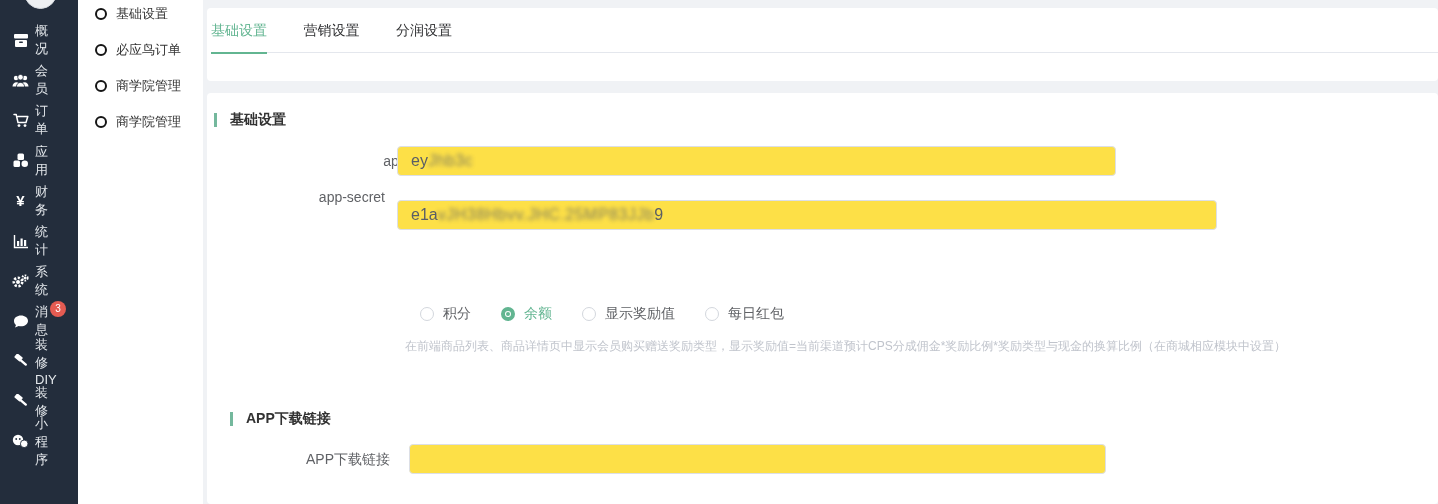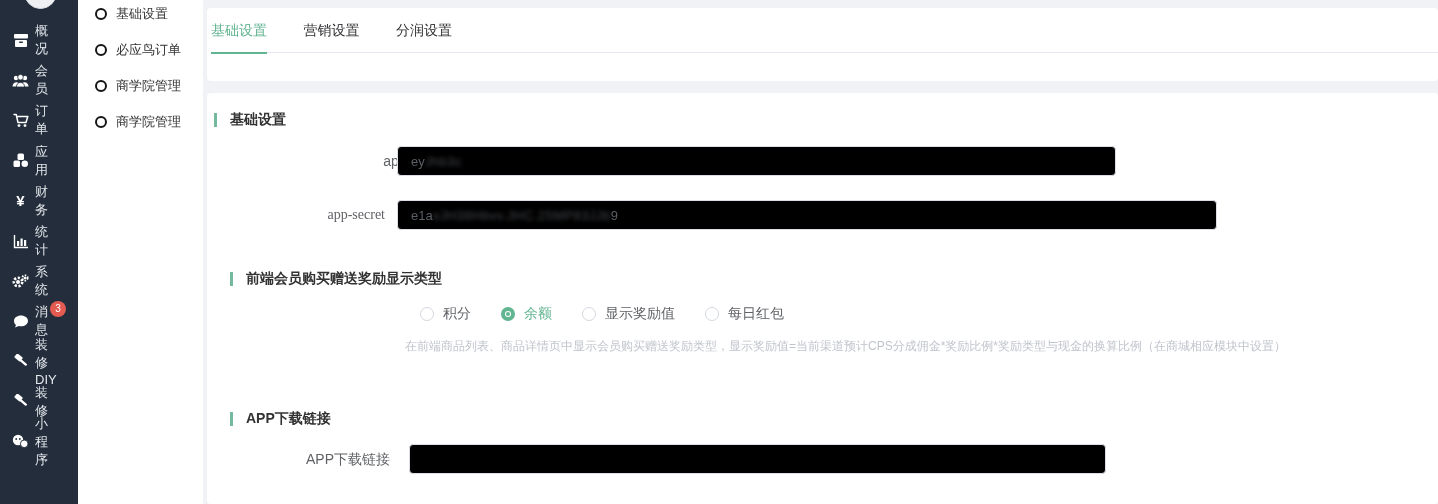--- a/index.html
+++ b/index.html
@@ -34,22 +34,22 @@
   .tab.active { color:#62b591; }
   .tab.active::after { content:''; position:absolute; left:0; right:16px; bottom:-1px; height:2px; background:#62b591; }
 
   .card-form { position:absolute; left:207px; top:93px; width:1231px; height:411px; background:#fff; border-radius:4px; }
 
   .sec-head { position:absolute; display:flex; align-items:center; }
   .sec-bar { width:3px; height:14px; background:#74b89d; margin-right:13px; flex:none; }
   .sec-title { font-size:14px; font-weight:bold; color:#333; }
 
   .f-label { position:absolute; font-size:14px; color:#606266; text-align:right; }
-  .f-input { position:absolute; height:30px; border:1px solid #dcdfe6; border-radius:4px; background:#000000;
-             font-size:13px; color:#5a5e66; padding:0 13px; display:flex; align-items:center; cursor:text; overflow:hidden; white-space:nowrap; }
+  .f-input { position:absolute; height:30px; border:1px solid #dcdfe6; border-radius:4px; background:#fde047;
+             font-size:16px; color:#5a5e66; padding:0 13px; display:flex; align-items:center; cursor:text; overflow:hidden; white-space:nowrap; }
   .masked { filter:blur(2px); opacity:.75; letter-spacing:.5px; }
 
   .radio-row { position:absolute; left:213px; top:212px; display:flex; align-items:center; }
   .radio { display:inline-flex; align-items:center; margin-right:30px; font-size:14px; color:#606266; cursor:pointer; }
   .rc { width:14px; height:14px; border:1px solid #d3d7dd; border-radius:50%; background:#fff; margin-right:9px; flex:none; position:relative; }
   .radio.selected { color:#62b591; }
   .radio.selected .rc { border:4px solid #62b591; }
   .radio.selected .rc::after { content:''; position:absolute; left:1px; top:1px; width:4px; height:4px; border-radius:50%; background:#62b591; }
 
   .help-text { position:absolute; left:198px; top:245px; font-size:12px; color:#c0c4cc; white-space:nowrap; }
@@ -220,31 +220,27 @@
     <span class="sec-title">基础设置</span>
   </div>
 
   <div class="f-label" style="left:0; width:178px; top:60px;margin-left:48px;">app-key</div>
   <div class="f-input" style="left:190px; top:53px; width:719px;">
     <span>ey</span>
       <span class="masked">Jhb3c</span>
       <span></span>
   </div>
 
-  <div class="f-label" style="left:0; width:178px; top:114px;font-family:Liberation Serif, serif;">app-secret</div>
+  <div class="f-label" style="left:0; width:178px; top:96px;">app-secret</div>
   <div class="f-input" style="left:190px; top:107px; width:820px;">
     <span>e1a</span>
       <span class="masked">vJH38Hbvv.JHC.25MP83JJb</span>
       <span>9</span>
   </div>
 
-  <div class="sec-head" style="left:23px; top:177px;">
-    <span class="sec-bar"></span>
-    <span class="sec-title">前端会员购买赠送奖励显示类型</span>
-  </div>
 
   <div class="radio-row">
     <span class="radio">
       <span class="rc"></span>
       <span>积分</span>
     </span>
     <span class="radio selected">
       <span class="rc"></span>
       <span>余额</span>
     </span>

